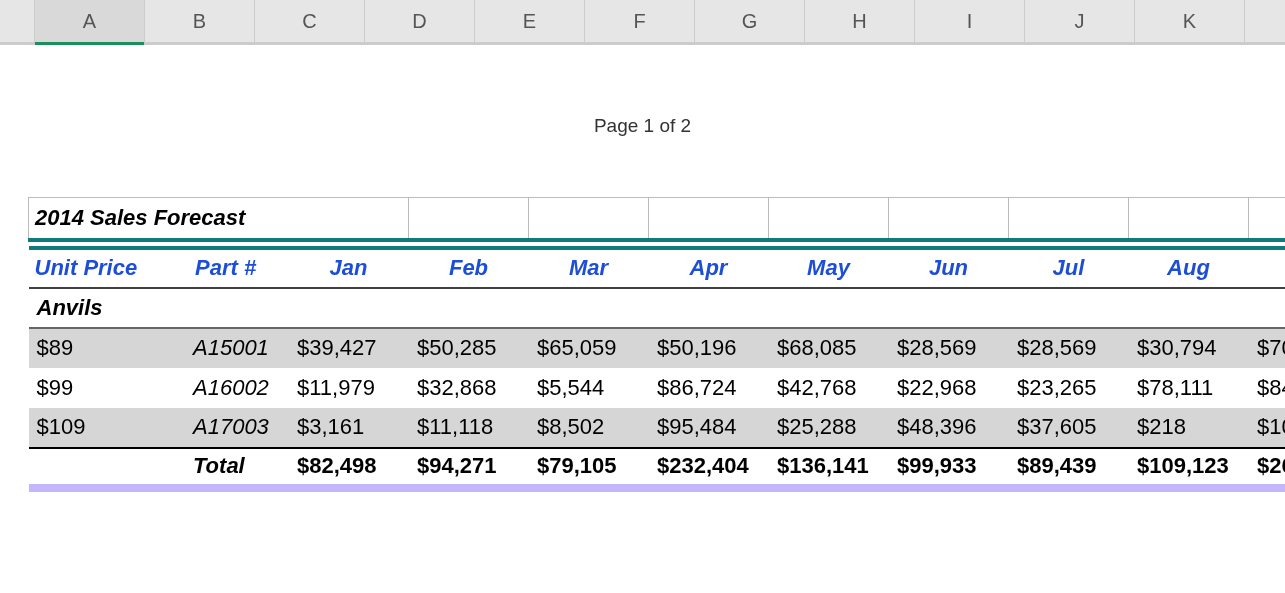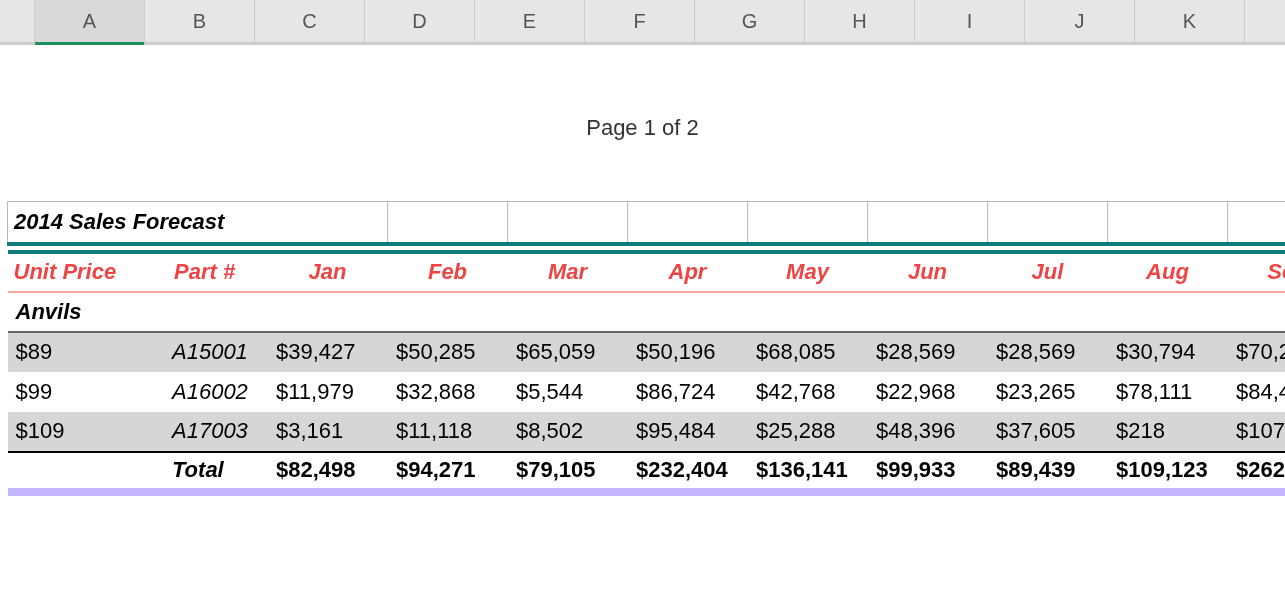--- a/index.html
+++ b/index.html
@@ -31,26 +31,26 @@
   }
   .col-header.selected::after {
     content: "";
     position: absolute;
     left: 0; right: 0; bottom: -3px;
     height: 3px;
     background: #1a8f5c;
   }
   .page-indicator {
     text-align: center;
-    font-size: 22px;
+    font-size: 19px;
     color: #333;
     padding: 70px 0 60px 0;
   }
   .sheet-wrap {
-    padding-left: 7px;
+    padding-left: 28px;
   }
   .sheet {
     border-collapse: collapse;
     width: 1260px;
     table-layout: fixed;
   }
   .sheet td {
     height: 40px;
     font-size: 22px;
     padding: 0 8px;
@@ -69,26 +69,26 @@
     padding-left: 6px !important;
   }
   .rule-row td {
     height: 8px;
     border-top: 4px solid #0f7b7b;
     border-bottom: 4px solid #0f7b7b;
     background: #fff;
     padding: 0;
   }
   .col-labels td {
-    color: #ef4444;
+    color: #1d4ed8;
     font-weight: bold;
     font-style: italic;
     font-size: 22px;
     text-align: center;
-    border-bottom: 2px solid #fca5a5;
+    border-bottom: 2px solid #404040;
     margin-top: 12px;
   }
   .col-labels td.left { text-align: left; padding-left: 6px; }
   .section td {
     font-weight: bold;
     font-style: italic;
     color: #000;
     font-size: 22px;
     border-bottom: 2px solid #666;
   }

